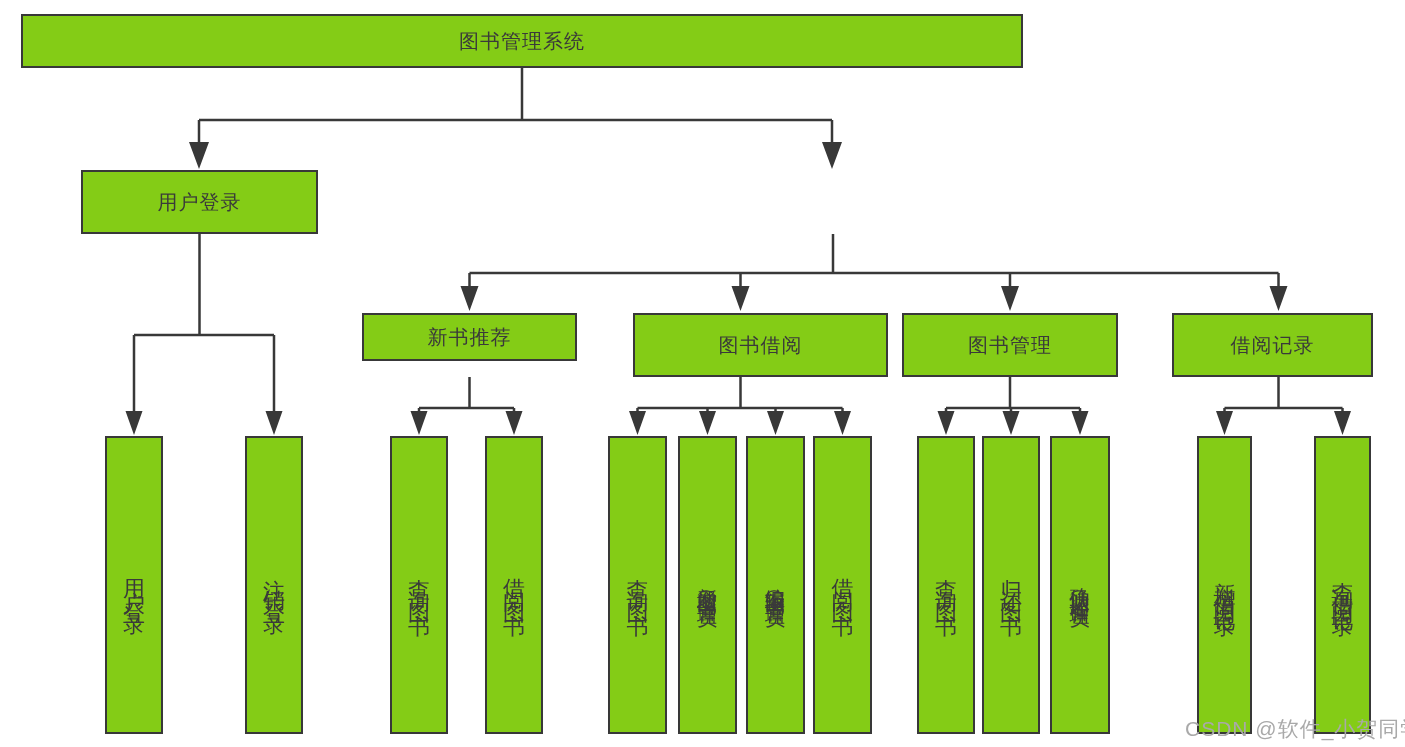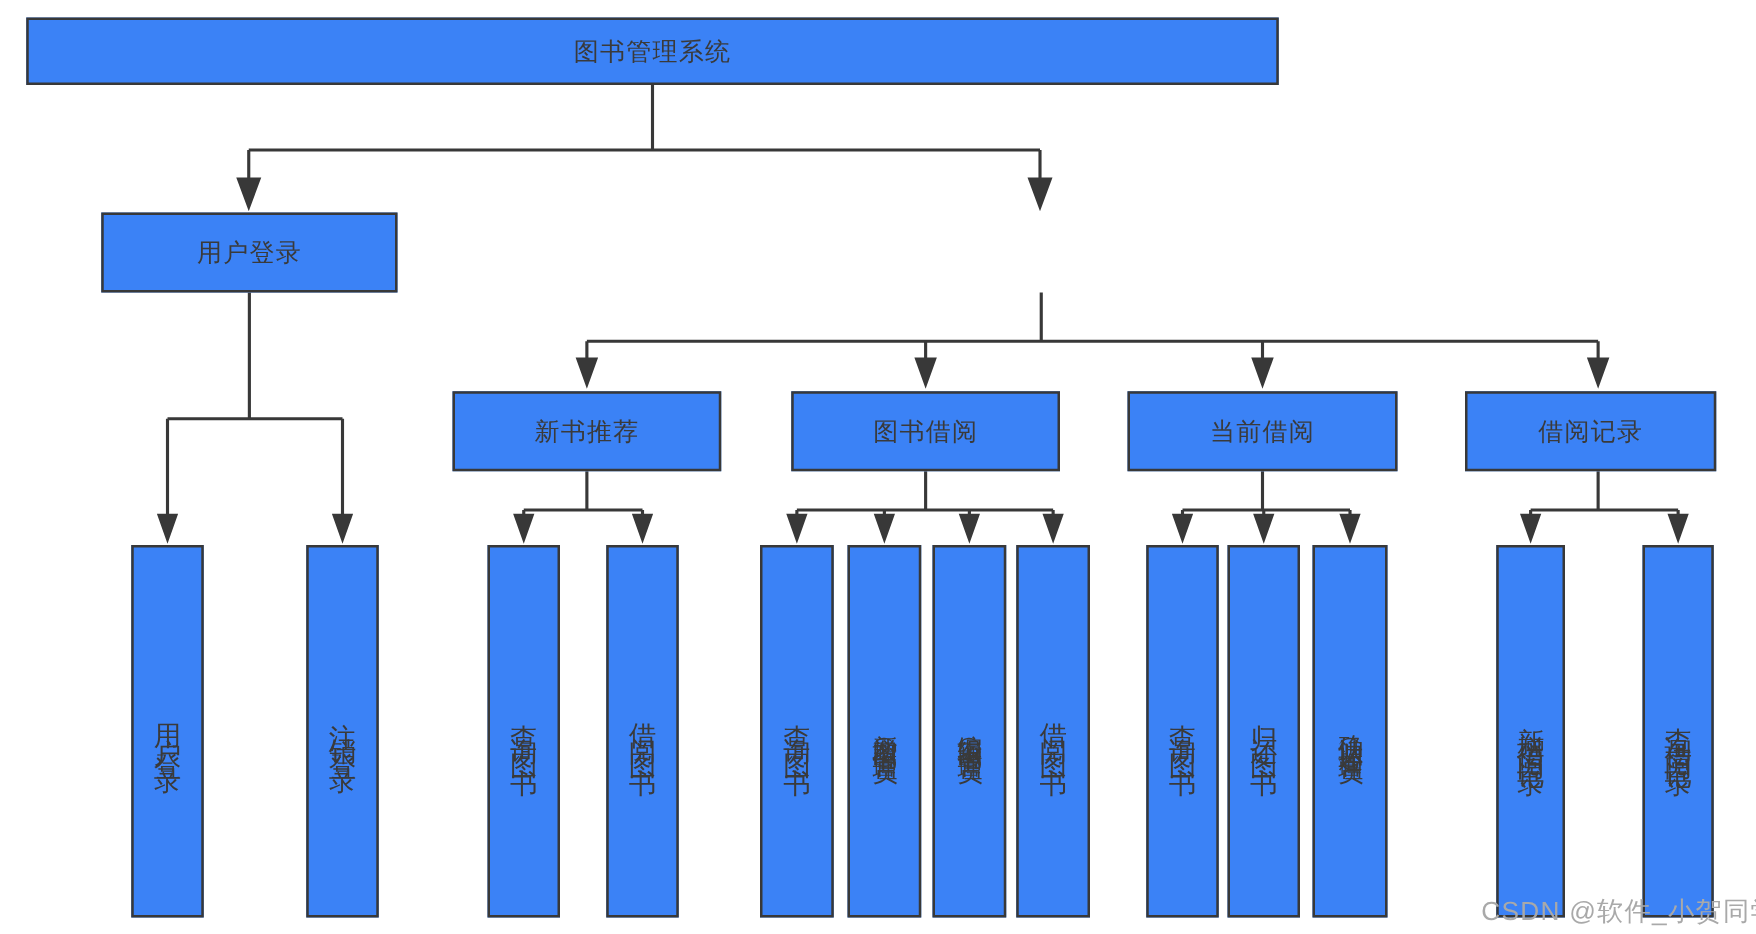--- a/index.html
+++ b/index.html
@@ -18,21 +18,21 @@
   .connectors {
     position: absolute;
     left: 0;
     top: 0;
     width: 1405px;
     height: 747px;
   }
   .box {
     position: absolute;
     box-sizing: border-box;
-    background: #3b82f6;
+    background: #84cc16;
     border: 2.5px solid #383838;
     color: #3a3a3a;
     display: flex;
     align-items: center;
     justify-content: center;
     text-align: right;
   }
   .hbox {
     font-size: 20px;
     letter-spacing: 1px;
@@ -101,23 +101,23 @@
              M1002.5,411 L1019.5,411 L1011,435 Z
              M1071.5,411 L1088.5,411 L1080,435 Z
              M1216,411 L1233,411 L1224.5,435 Z
              M1334,411 L1351,411 L1342.5,435 Z"></path>
   </svg>
 
   <div class="box hbox root">图书管理系统</div>
 
   <div class="box hbox" style="left:81px; top:170px; width:237px; height:64px;">用户登录</div>
 
-  <div class="box hbox" style="left:362px; top:313px; width:215px; height:64px;">新书推荐</div>
-  <div class="box hbox" style="left:633px; top:313px; width:215px; height:64px;">图书借阅</div>
-  <div class="box hbox" style="left:902px; top:313px; width:216px; height:64px;">当前借阅</div>
+  <div class="box hbox" style="left:362px; top:313px; width:215px; height:48px;">新书推荐</div>
+  <div class="box hbox" style="left:633px; top:313px; width:255px; height:64px;">图书借阅</div>
+  <div class="box hbox" style="left:902px; top:313px; width:216px; height:64px;">图书管理</div>
   <div class="box hbox" style="left:1172px; top:313px; width:201px; height:64px;">借阅记录</div>
 
   <div class="box leaf" style="left:105px; width:58px;">用户登录</div>
   <div class="box leaf" style="left:245px; width:58px;">注销登录</div>
 
   <div class="box leaf" style="left:390px; width:58px;">查询图书</div>
   <div class="box leaf" style="left:485px; width:58px;">借阅图书</div>
 
   <div class="box leaf" style="left:608px; width:59px;">查询图书</div>
   <div class="box leaf tight" style="left:678px; width:59px;">新增图书（管理员）</div>

